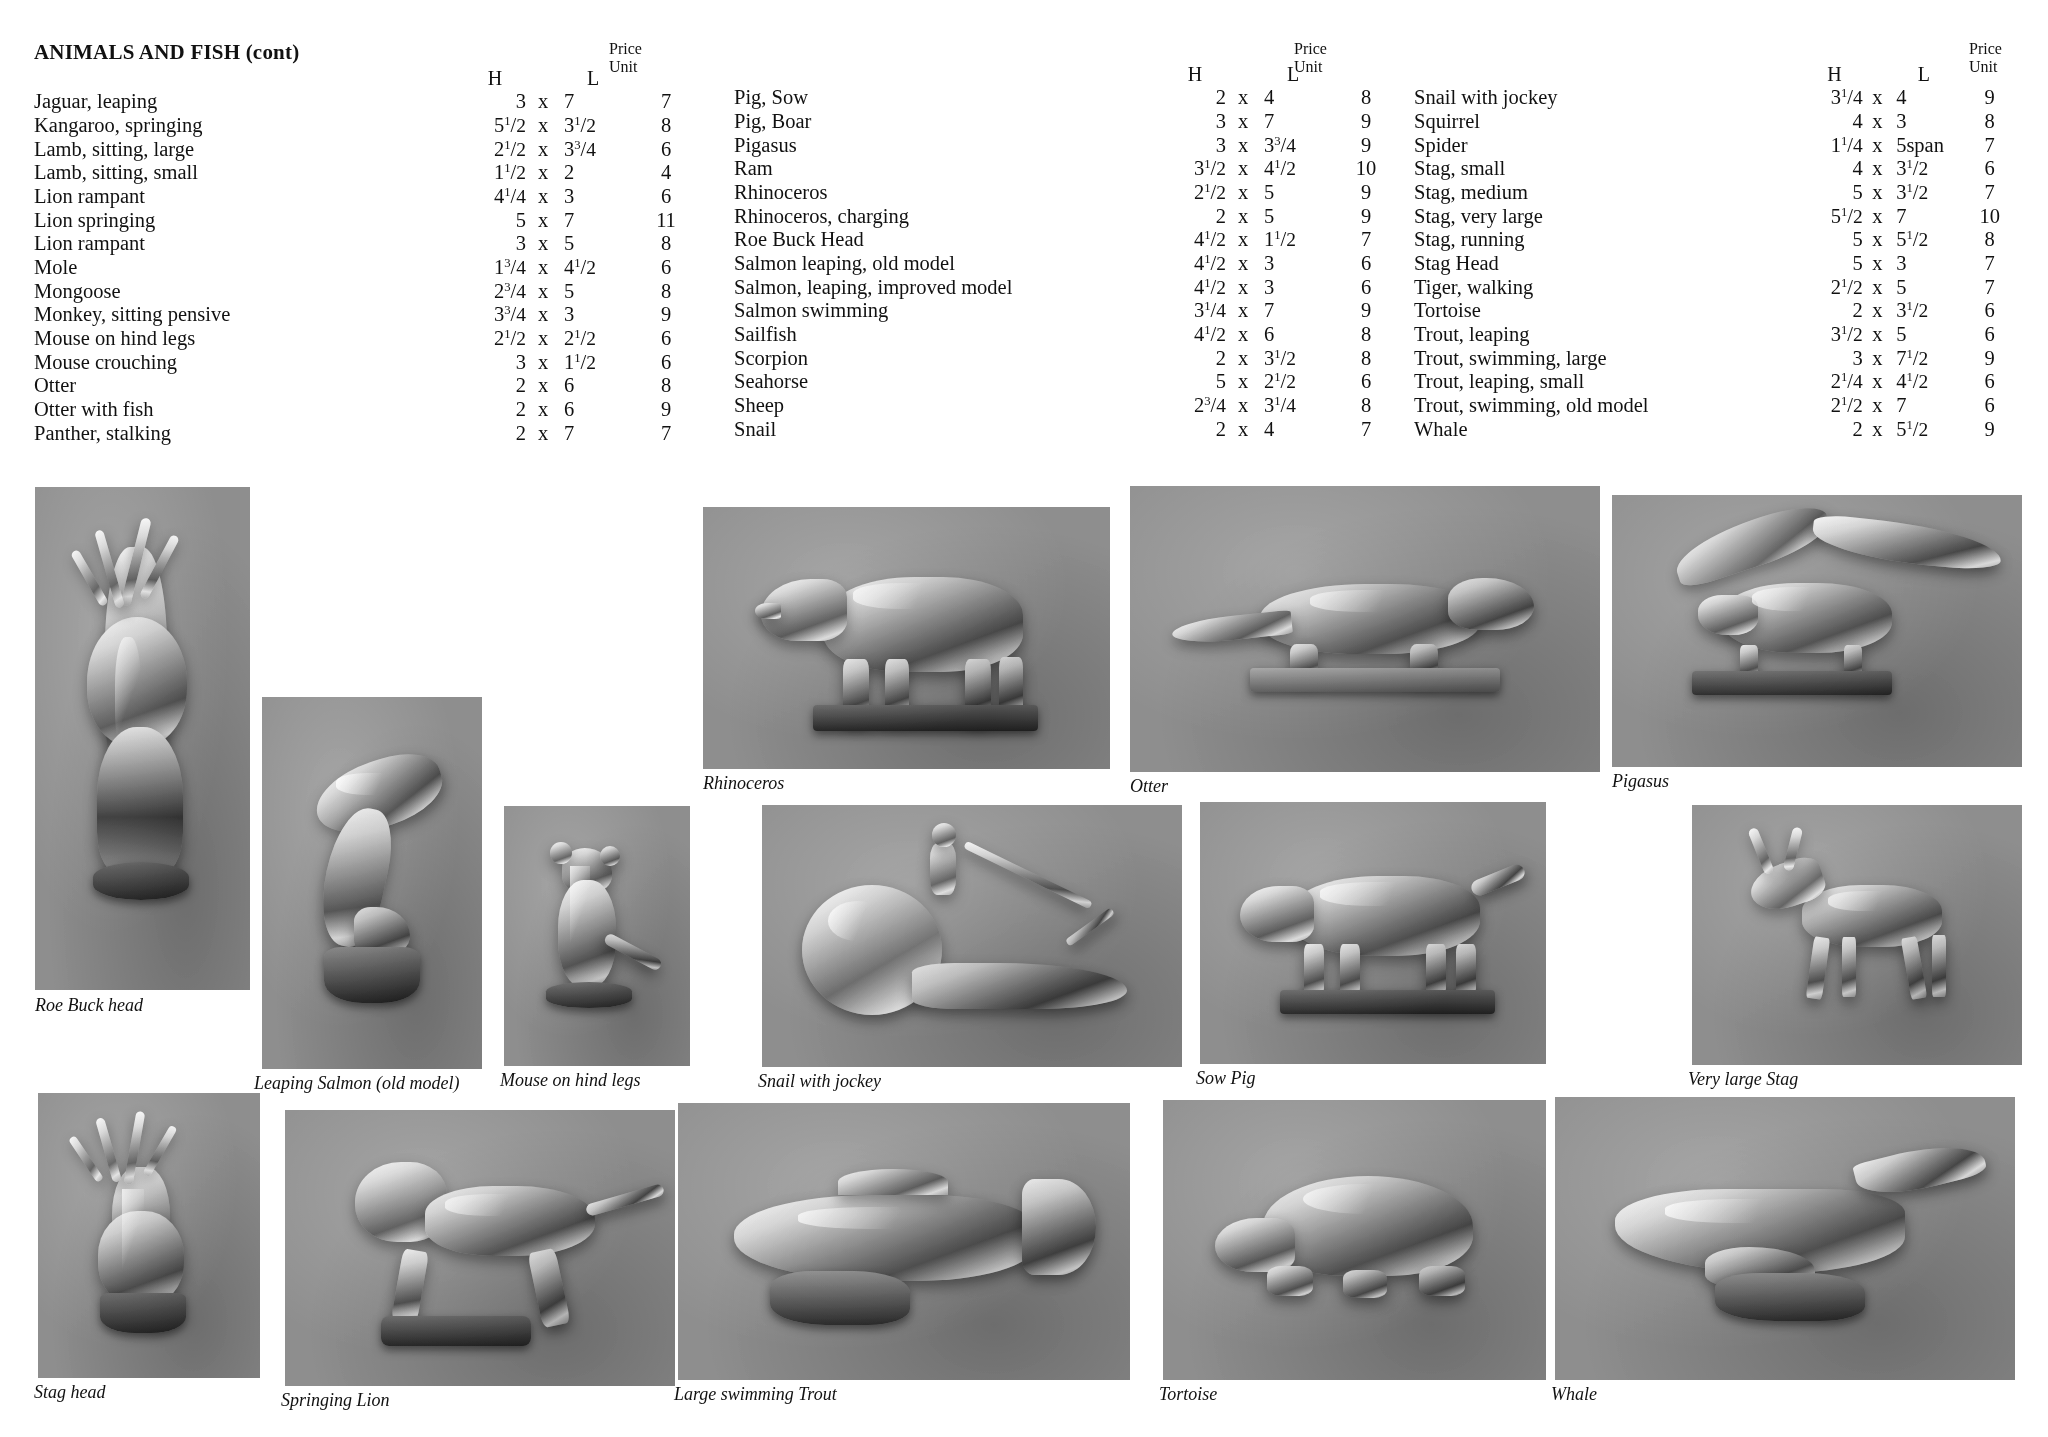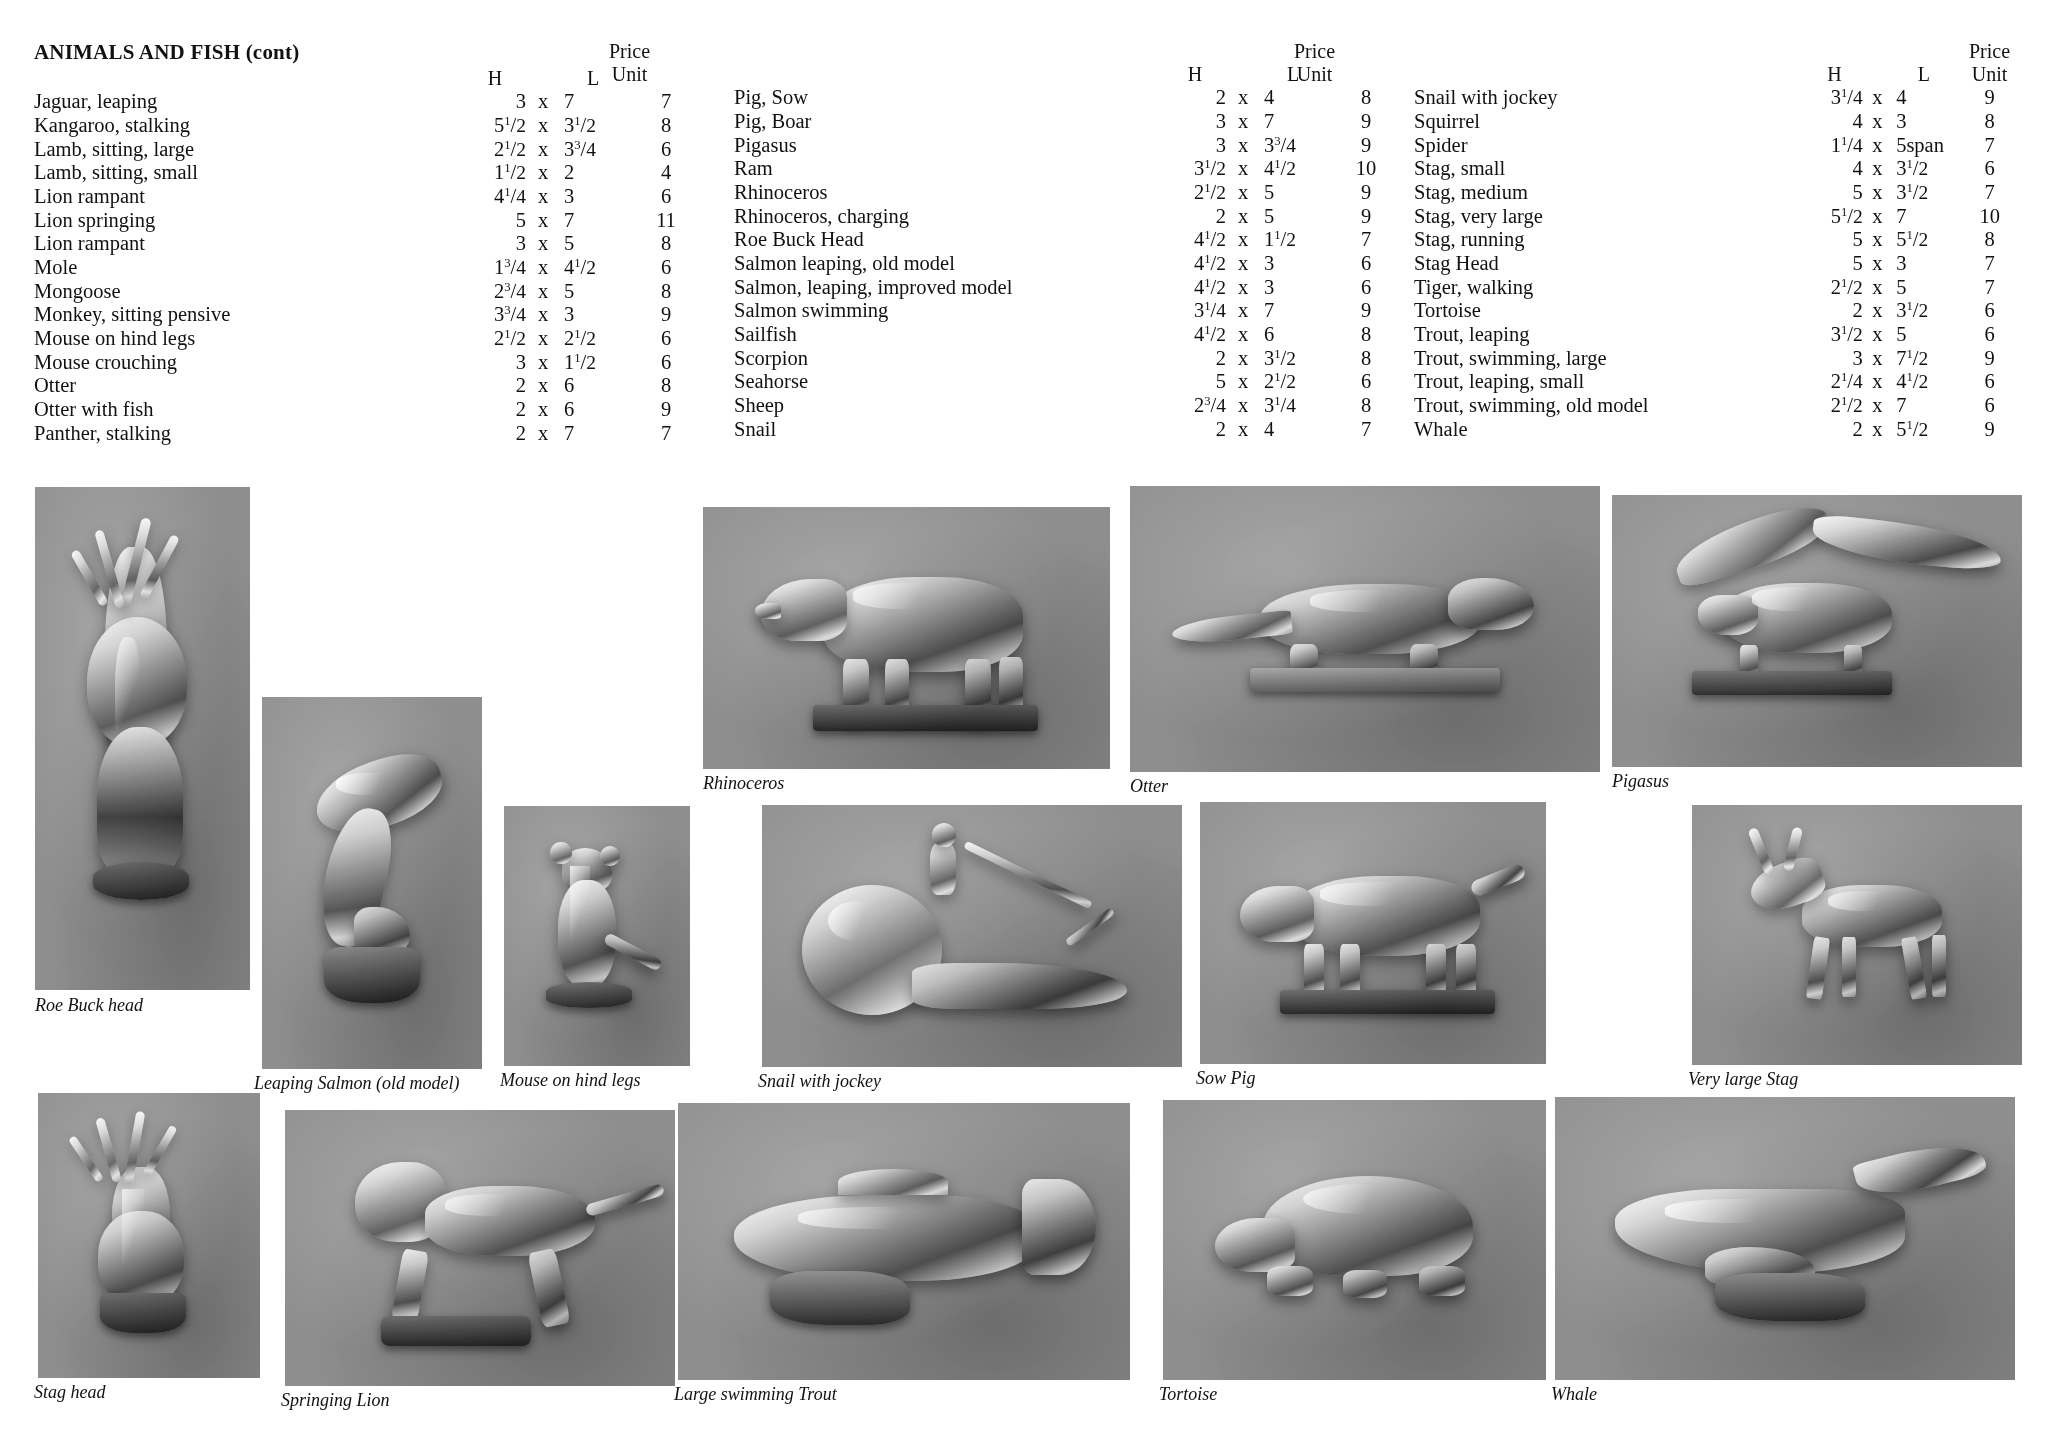--- a/index.html
+++ b/index.html
@@ -44,22 +44,21 @@
     letter-spacing: .2px;
     margin: 0 0 4px 0;
     height: 24px;
     white-space: nowrap;
   }
   .title-spacer { height: 24px; }
 
   .price-head {
     position: absolute;
     top: 0;
-    font-size: 20px;
-    text-align: center;
+    font-size: 16px;
   }
   .c1 .price-head { left: 575px; }
   .c2 .price-head { left: 560px; }
   .c3 .price-head { left: 555px; }
 
   table.items {
     border-collapse: collapse;
     font-size: 20.5px;
     line-height: 1.0;
   }
@@ -153,21 +152,21 @@
             <td class="td-unit"></td>
           </tr>
         <tr>
               <td class="td-name">Jaguar, leaping</td>
               <td class="td-h">3</td>
               <td class="td-x">x</td>
               <td class="td-l">7</td>
               <td class="td-unit">7</td>
             </tr>
             <tr>
-              <td class="td-name">Kangaroo, stalking</td>
+              <td class="td-name">Kangaroo, springing</td>
               <td class="td-h">5<sup>1</sup>/<span class="frac">2</span></td>
               <td class="td-x">x</td>
               <td class="td-l">3<sup>1</sup>/<span class="frac">2</span></td>
               <td class="td-unit">8</td>
             </tr>
             <tr>
               <td class="td-name">Lamb, sitting, large</td>
               <td class="td-h">2<sup>1</sup>/<span class="frac">2</span></td>
               <td class="td-x">x</td>
               <td class="td-l">3<sup>3</sup>/<span class="frac">4</span></td>

